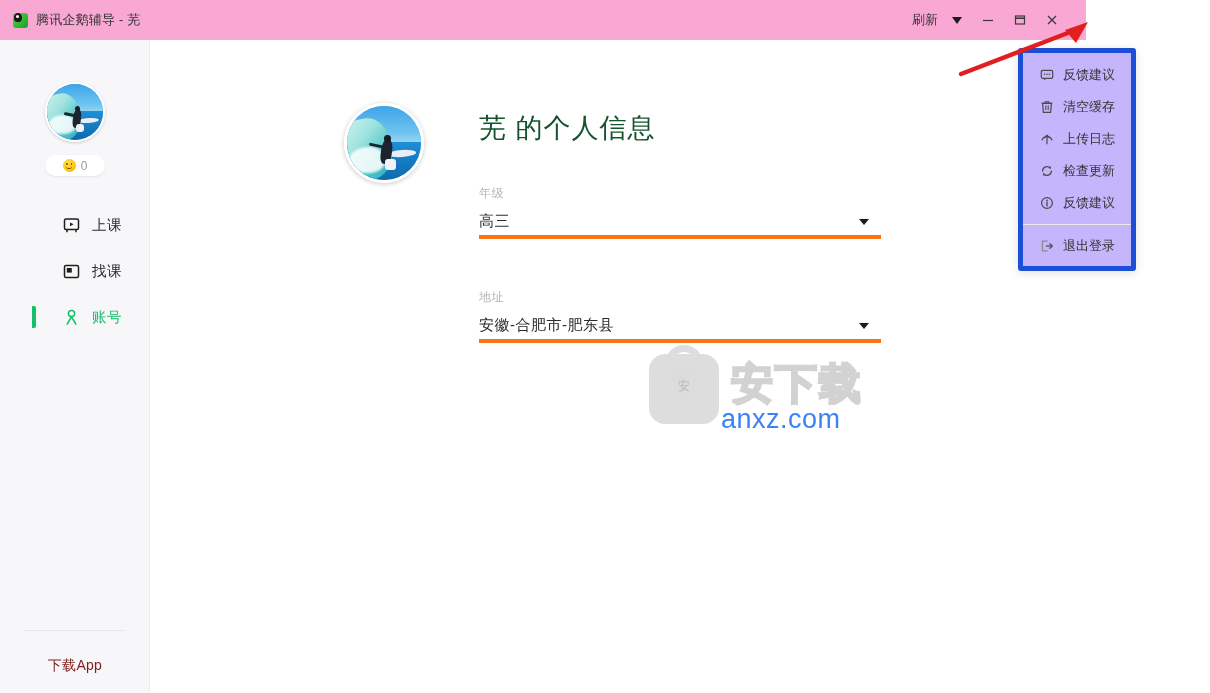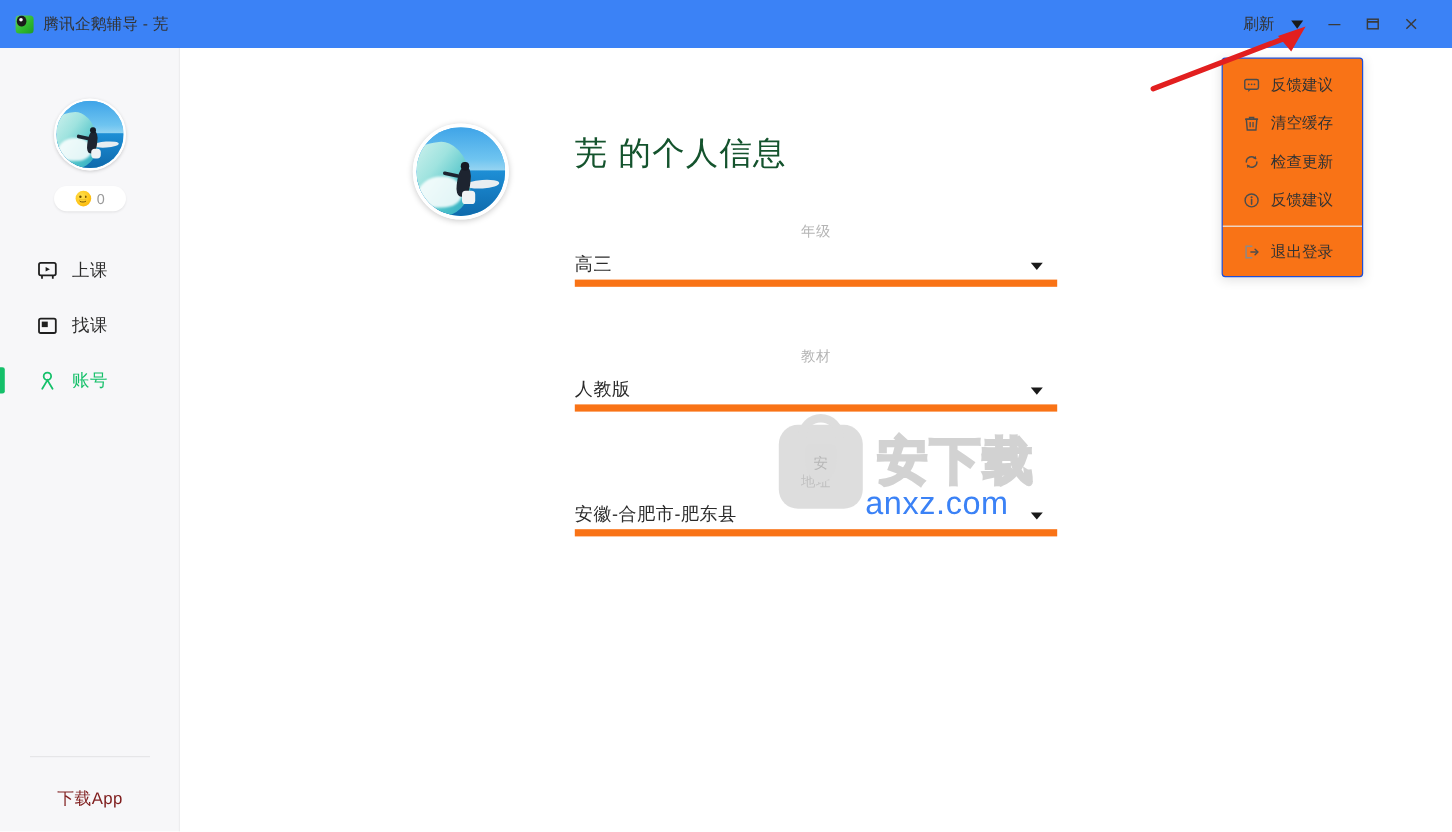--- a/index.html
+++ b/index.html
@@ -13,22 +13,22 @@
 
   #app {
     position: relative;
     width: 1210px; height: 693px;
     background: #ffffff;
   }
 
   
   .titlebar {
     position: absolute; left: 0; top: 0;
-    width: 1210px; height: 40px;
-    background: #3b82f6;
+    width: 1086px; height: 40px;
+    background: #f9a8d4;
     display: flex; 
   }
   .titlebar-left {
     display: flex; align-items: center; gap: 8px;
     padding-left: 13px;
   }
   .app-icon {
     width: 15px; height: 15px;
     position: relative;
     border-radius: 3px;
@@ -81,22 +81,22 @@
     cursor: default;
   }
   .winbtn svg { display: block; }
   .winbtn:last-child { margin-right: 18px; }
 
   
   .menu {
     position: absolute;
     left: 1018px; top: 48px;
     width: 118px;
-    background: #f97316;
-    border: 1px solid #1d4ed8;
+    background: #c4b5fd;
+    border: 5px solid #1d4ed8;
     border-radius: 3px;
     box-shadow: 0 2px 10px rgba(0,0,0,.12);
     padding: 6px 0 4px 0;
     z-index: 40;
   }
   .menu-item {
     display: flex; align-items: center;
     gap: 9px;
     height: 32px;
     padding: 0 0 0 16px;
@@ -153,21 +153,21 @@
   .coin::before { left: 3.4px; }
   .coin::after  { right: 3.4px; }
   .coin .smile {
     position: absolute; left: 3.3px; top: 6.6px;
     width: 6.4px; height: 3.2px;
     border-bottom: 1.6px solid #6b4a00;
     border-radius: 0 0 7px 7px;
   }
   .coin-count { font-size: 12px; color: #9a9a9a; }
 
-  .nav { position: absolute; left: 0; top: 162px; width: 134px; }
+  .nav { position: absolute; left: 0; top: 162px; width: 134px; padding-left: 32px; }
   .nav-item {
     position: relative;
     height: 46px;
     display: flex; align-items: center;
     padding-left: 31px;
     gap: 12px;
     color: #2b2b2b;
     cursor: default;
   }
   .nav-item .nav-label { font-size: 14.5px; letter-spacing: .5px; }
@@ -214,30 +214,30 @@
     box-shadow: 0 1px 5px rgba(0,0,0,.22);
   }
   .page-title {
     position: absolute; left: 328px; top: 70px;
     font-size: 27px; color: #14532d;
     letter-spacing: 1px;
     white-space: nowrap;
   }
 
   .fields { position: absolute; left: 328px; top: 145px; width: 402px; }
-  .field { position: relative; margin-bottom: 50px; text-align: center; }
+  .field { position: relative; margin-bottom: 50px; }
   .field-label {
     font-size: 12px; color: #b4b4b4;
     letter-spacing: .4px;
     margin-bottom: 6px;
   }
   .field-row {
     position: relative;
     height: 31px;
-    border-bottom: 6px solid #f97316;
+    border-bottom: 4px solid #f97316;
     display: flex; align-items: center;
   }
   .field-value {
     font-size: 15px; color: #2b2b2b;
     letter-spacing: .5px;
   }
   .field-caret {
     position: absolute; right: 12px; top: 11px;
     width: 0; height: 0;
     border-left: 5px solid transparent;
@@ -481,27 +481,20 @@
     <div class="fields">
 
       <div class="field">
         <div class="field-label">年级</div>
         <div class="field-row">
           <span class="field-value">高三</span>
           <span class="field-caret"></span>
         </div>
       </div>
 
-      <div class="field">
-        <div class="field-label">教材</div>
-        <div class="field-row">
-          <span class="field-value">人教版</span>
-          <span class="field-caret"></span>
-        </div>
-      </div>
 
       <div class="field">
         <div class="field-label">地址</div>
         <div class="field-row">
           <span class="field-value">安徽-合肥市-肥东县</span>
           <span class="field-caret"></span>
         </div>
       </div>
 
     </div>
@@ -538,20 +531,30 @@
           <path d="M2.6 3.3 H11.4 L10.6 12.4 H3.4 Z" fill="none" stroke="#4c4c4c" stroke-width="1.2"></path>
           <line x1="1.6" y1="3.3" x2="12.4" y2="3.3" stroke="#4c4c4c" stroke-width="1.2"></line>
           <path d="M5.3 3.3 V1.9 H8.7 V3.3" fill="none" stroke="#4c4c4c" stroke-width="1.2"></path>
           <line x1="5.8" y1="5.6" x2="5.8" y2="10.1" stroke="#4c4c4c" stroke-width="1.1"></line>
           <line x1="8.2" y1="5.6" x2="8.2" y2="10.1" stroke="#4c4c4c" stroke-width="1.1"></line>
         </svg>
       </span>
       <span>清空缓存</span>
     </div>
 
+    <div class="menu-item">
+      <span class="menu-ico">
+        <svg width="14" height="14" viewBox="0 0 14 14">
+          <path d="M2 8.4 A5.2 5.2 0 0 1 12 8.4" fill="none" stroke="#4c4c4c" stroke-width="1.2"></path>
+          <line x1="7" y1="3.3" x2="7" y2="12.3" stroke="#4c4c4c" stroke-width="1.2"></line>
+          <path d="M4.6 5.6 L7 3.1 L9.4 5.6" fill="none" stroke="#4c4c4c" stroke-width="1.2" stroke-linecap="round" stroke-linejoin="round"></path>
+        </svg>
+      </span>
+      <span>上传日志</span>
+    </div>
 
     <div class="menu-item">
       <span class="menu-ico">
         <svg width="14" height="14" viewBox="0 0 14 14">
           <path d="M11.4 7 A4.4 4.4 0 0 1 3.6 9.8" fill="none" stroke="#4c4c4c" stroke-width="1.25" stroke-linecap="round"></path>
           <path d="M2.6 7 A4.4 4.4 0 0 1 10.4 4.2" fill="none" stroke="#4c4c4c" stroke-width="1.25" stroke-linecap="round"></path>
           <path d="M10.6 1.9 L10.8 4.5 L8.3 4.1 Z" fill="#4c4c4c"></path>
           <path d="M3.4 12.1 L3.2 9.5 L5.7 9.9 Z" fill="#4c4c4c"></path>
         </svg>
       </span>

